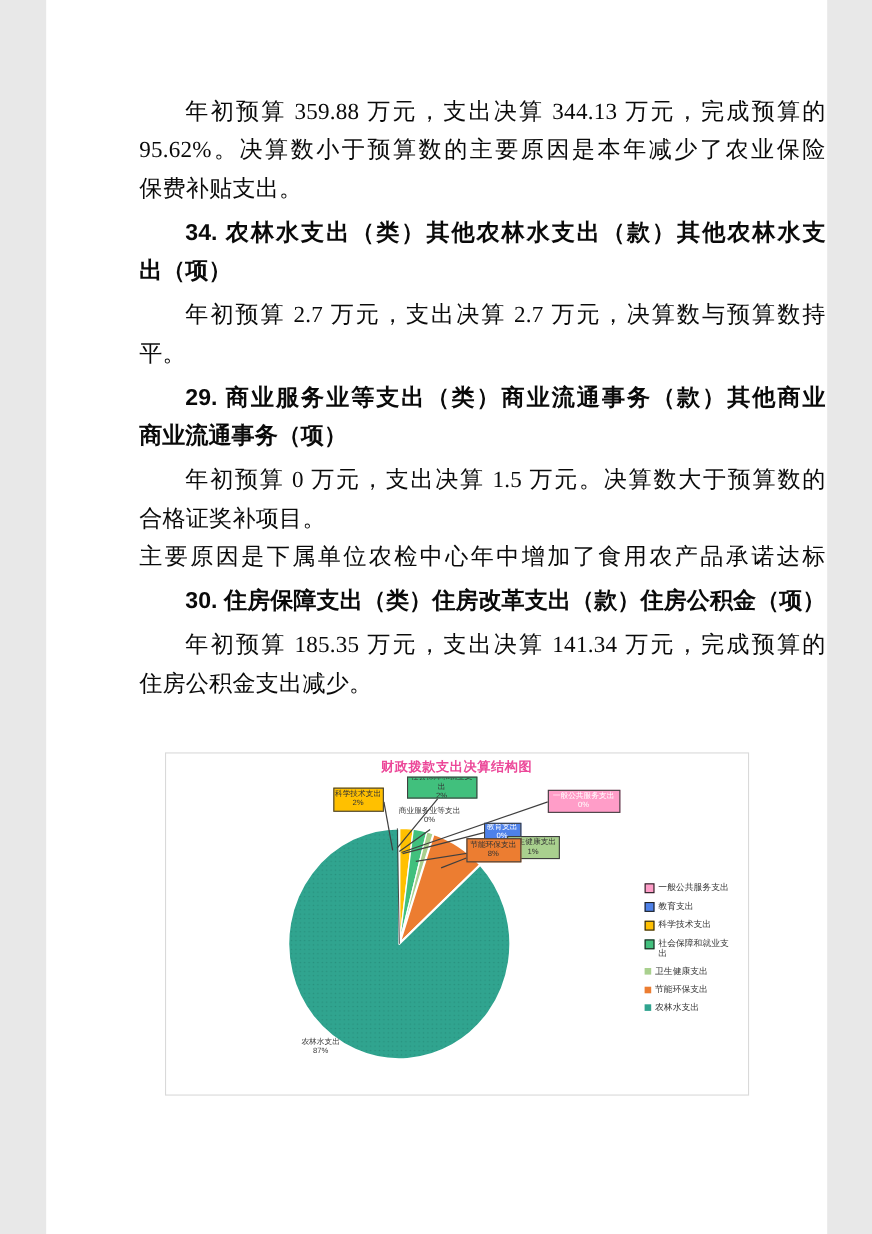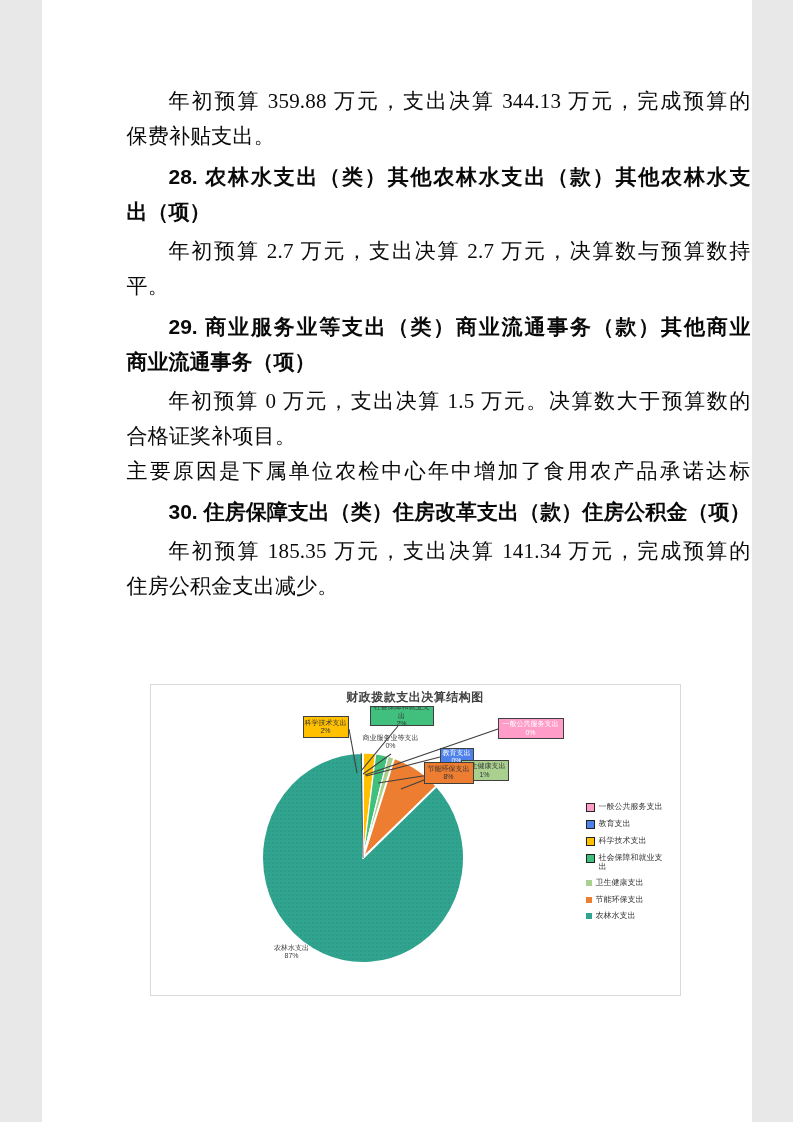--- a/index.html
+++ b/index.html
@@ -24,21 +24,21 @@
   }
   .pgap{margin-top:5px;}
   
   .chart-frame{
     position:absolute;left:108px;top:684px;width:529px;height:310px;
     background:#ffffff;border:1px solid #d9d9d9;
     font-family:"Liberation Sans",sans-serif;
   }
   .chart-title{
     position:absolute;left:0;right:0;top:4px;text-align:center;
-    font-size:12px;font-weight:bold;color:#404040;letter-spacing:0.5px;
+    font-size:12px;font-weight:bold;color:#ec4899;letter-spacing:0.5px;
   }
   .pie-svg{position:absolute;left:0;top:0;}
   .callout{
     position:absolute;box-sizing:border-box;
     font-size:7px;line-height:8.5px;text-align:center;
     display:flex;flex-direction:column;justify-content:center;
     border:1px solid #3f3f3f;color:#333;overflow:hidden;
   }
   .callout.plain{border:none;background:transparent !important;color:#3c3c3c;}
   .legend{position:absolute;left:435px;top:118px;width:92px;}
@@ -51,22 +51,23 @@
     font-size:8px;line-height:8.5px;color:#333;max-width:66px;
     word-break:break-all;
   }
 </style>
 </head>
 <body>
 
 <div class="page">
   <div class="doc" id="doc">
       <div class="line indent jf">年初预算 359.88 万元，支出决算 344.13 万元，完成预算的</div>
+      <div class="line jf">95.62%。决算数小于预算数的主要原因是本年减少了农业保险</div>
       <div class="line">保费补贴支出。</div>
-      <div class="line heading indent pgap jf">28. 农林水支出（类）其他农林水支出（款）其他农林水支</div>
+      <div class="line heading indent pgap jf">34. 农林水支出（类）其他农林水支出（款）其他农林水支</div>
       <div class="line heading">出（项）</div>
       <div class="line indent pgap jf">年初预算 2.7 万元，支出决算 2.7 万元，决算数与预算数持</div>
       <div class="line">平。</div>
       <div class="line heading indent pgap jf">29. 商业服务业等支出（类）商业流通事务（款）其他商业</div>
       <div class="line heading">商业流通事务（项）</div>
       <div class="line indent pgap jf">年初预算 0 万元，支出决算 1.5 万元。决算数大于预算数的</div>
       <div class="line">合格证奖补项目。</div>
       <div class="line jf">主要原因是下属单位农检中心年中增加了食用农产品承诺达标</div>
       <div class="line heading indent pgap jf">30. 住房保障支出（类）住房改革支出（款）住房公积金（项）</div>
       <div class="line indent pgap jf">年初预算 185.35 万元，支出决算 141.34 万元，完成预算的</div>

